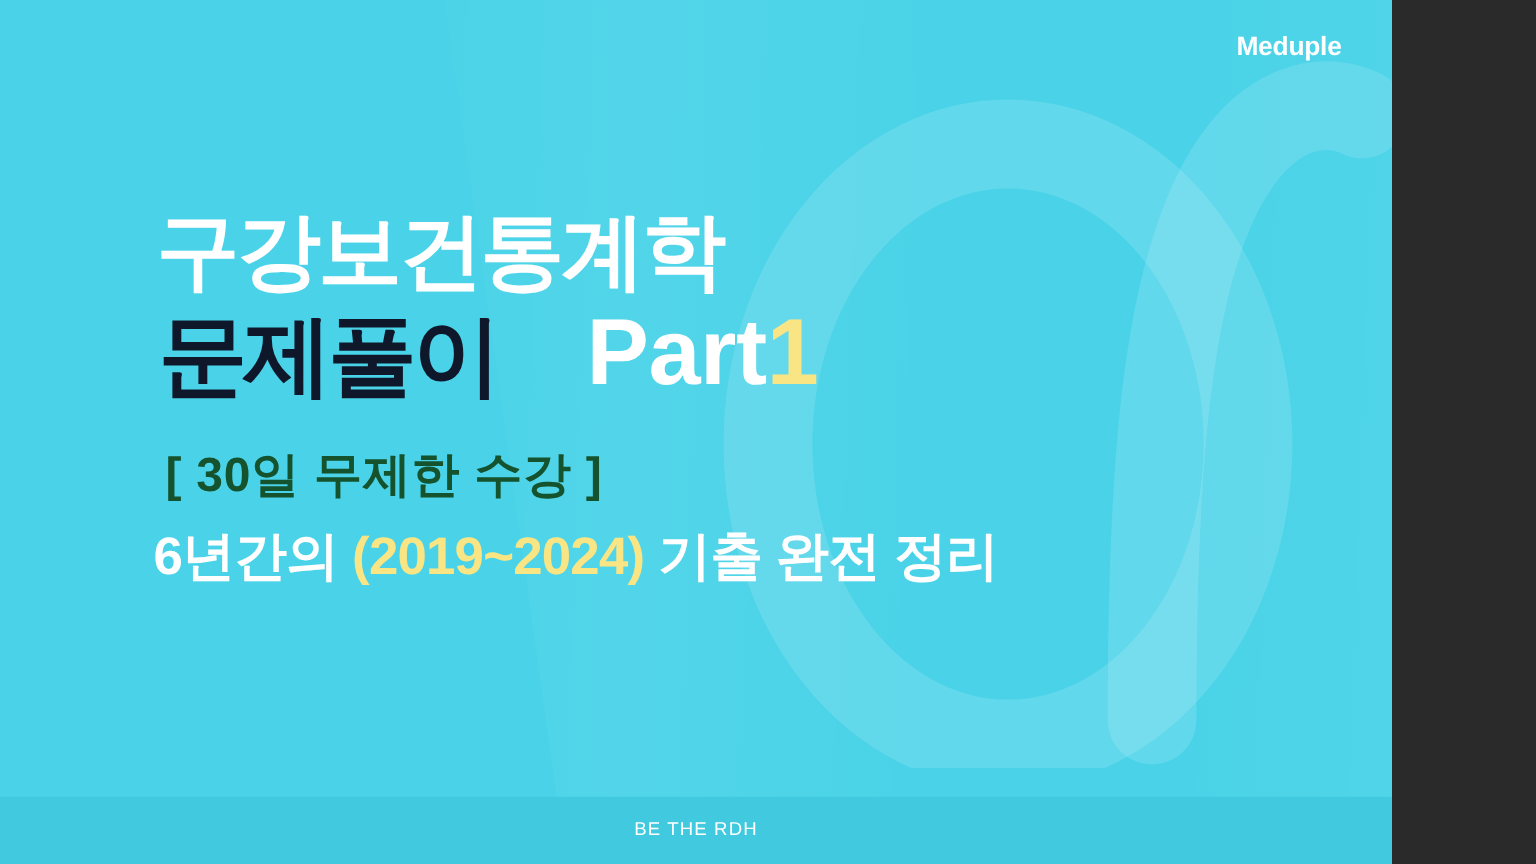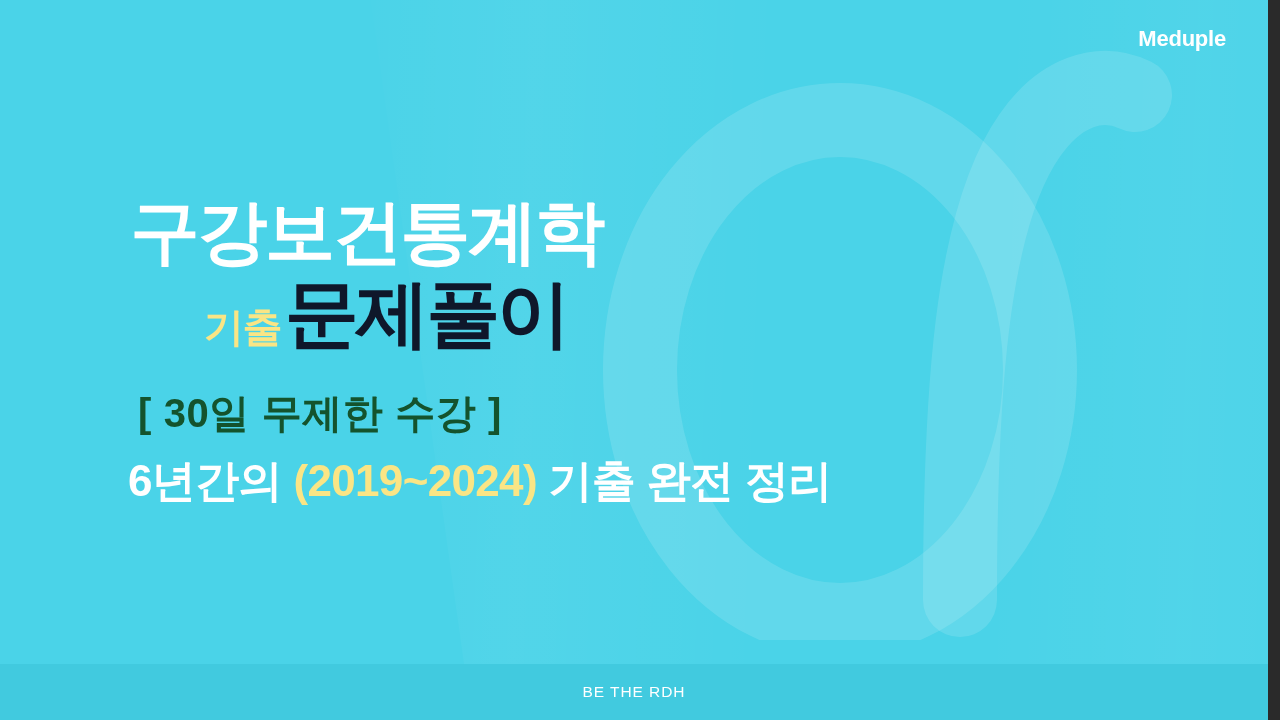--- a/index.html
+++ b/index.html
@@ -4,21 +4,21 @@
 <style>
   html, body {
     margin: 0;
     padding: 0;
     background: #2a2a2a;
   }
   * { box-sizing: border-box; }
 
   .slide {
     position: relative;
-    width: 1268px;
+    width: 1160px;
     height: 720px;
     overflow: hidden;
     background: #4ad3e8;
     font-family: "Liberation Sans", "DejaVu Sans", sans-serif;
     -webkit-font-smoothing: antialiased;
   }
 
   
   .bg-base {
     position: absolute;
@@ -81,21 +81,21 @@
     color: #ffffff;
     font-size: 22px;
     font-weight: 700;
     letter-spacing: -0.01em;
   }
 
   
   .content {
     position: absolute;
     left: 128px;
-    top: 197px;
+    top: 174px;
     width: 1060px;
   }
 
   .title-row-1 {
     color: #ffffff;
     font-size: 70px;
     font-weight: 800;
     letter-spacing: -0.035em;
     line-height: 1.0;
     white-space: nowrap;
@@ -176,22 +176,24 @@
     </svg>
   </div>
 
   <div class="brand">Meduple</div>
 
   <div class="content">
 
     <div class="title-row-1">구강보건통계학</div>
 
     <div class="title-row-2">
-      <span class="kichul">기출</span>
       <span class="munje">문제풀이</span>
+      <span class="part-label">
+        <span class="part-word">Part</span><span class="part-num">1</span>
+      </span>
     </div>
 
     <div class="sub-1">[  30일 무제한 수강  ]</div>
 
     <div class="sub-2">
       <span class="w">6년간의 </span><span class="y">(2019~2024)</span><span class="w"> 기출 완전 정리</span>
     </div>
 
   </div>
 

